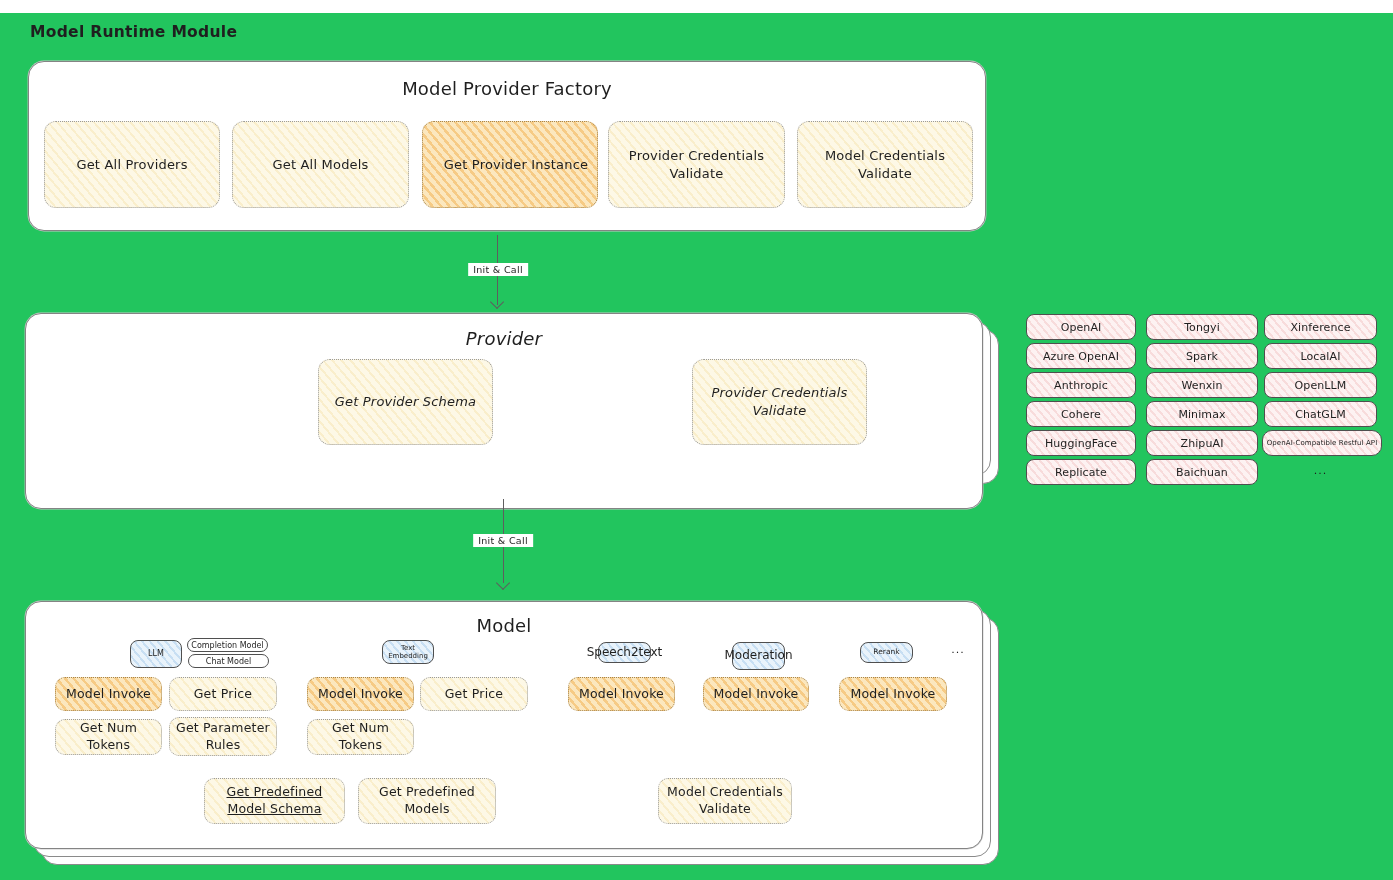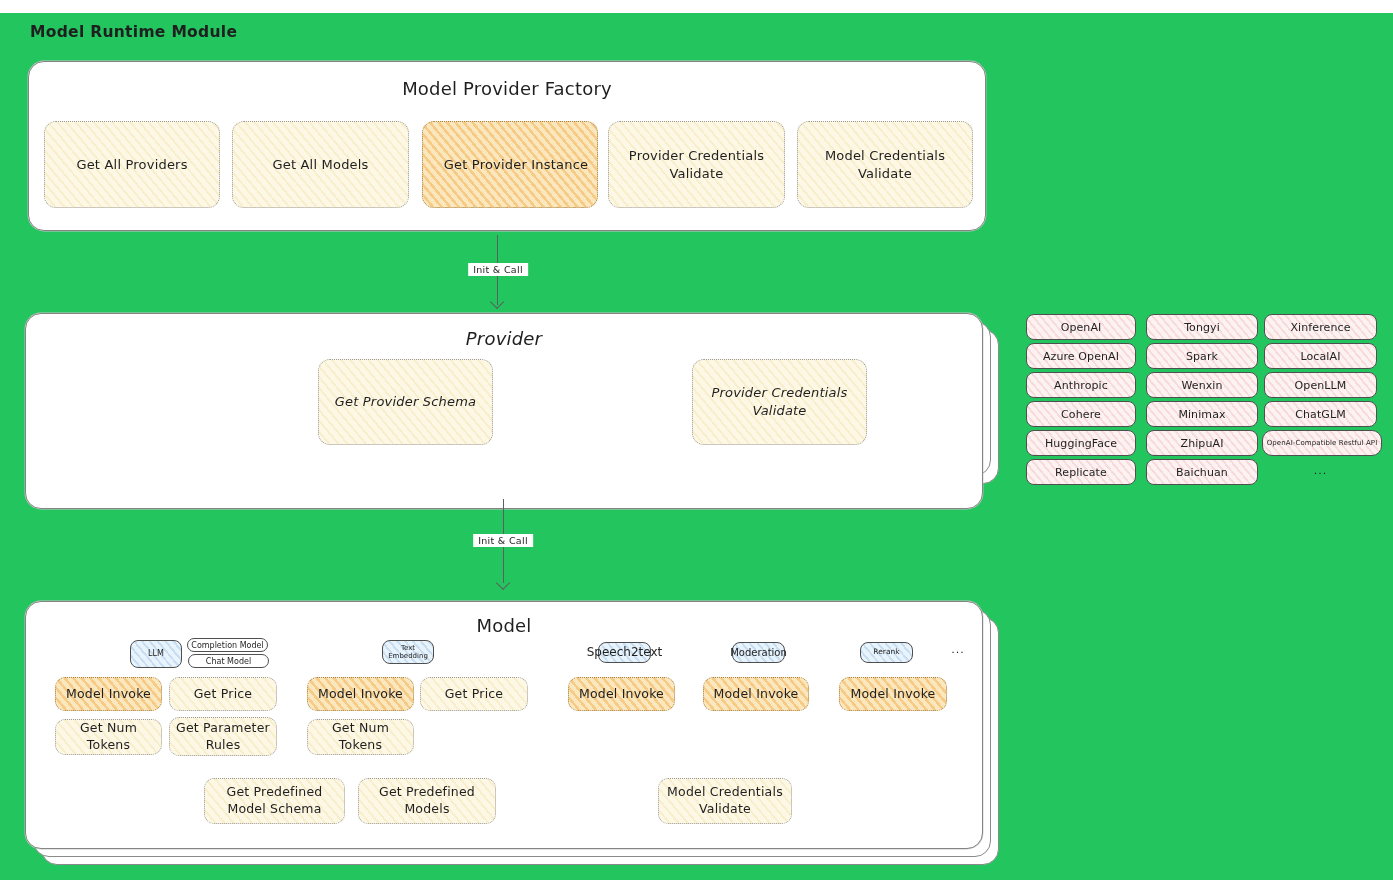--- a/index.html
+++ b/index.html
@@ -139,34 +139,34 @@
   <div class="abs stack-layer" style="left:41px;top:604px;width:958px;height:248px;"></div>
   <div class="abs stack-layer" style="left:33px;top:596px;width:958px;height:248px;"></div>
   <div class="abs bigbox" style="left:25px;top:588px;width:958px;height:248px;">
     <div class="boxtitle" style="top:13px;">Model</div>
 
     <div class="tag" style="left:104px;top:38px;width:52px;height:28px;">LLM</div>
     <div class="wtag" style="left:161px;top:36px;width:81px;height:14px;">Completion Model</div>
     <div class="wtag" style="left:162px;top:52px;width:81px;height:14px;">Chat Model</div>
     <div class="tag" style="left:356px;top:38px;width:52px;height:24px;font-size:7px;padding:1px;">Text Embedding</div>
     <div class="tag" style="left:572px;top:40px;width:53px;height:21px;font-size:12px;">Speech2text</div>
-    <div class="tag" style="left:706px;top:40px;width:53px;height:21px;font-size:10px;">Moderation</div>
+    <div class="tag" style="left:706px;top:40px;width:53px;height:28px;font-size:12px;">Moderation</div>
     <div class="tag" style="left:834px;top:40px;width:53px;height:21px;font-size:7.5px;">Rerank</div>
     <div class="ellipsis" style="left:920px;top:41px;width:24px;">...</div>
 
     <div class="btn btn-sm hot" style="left:29px;top:75px;width:107px;height:34px;">Model Invoke</div>
     <div class="btn btn-sm cream" style="left:143px;top:75px;width:108px;height:34px;">Get Price</div>
     <div class="btn btn-sm hot" style="left:281px;top:75px;width:107px;height:34px;">Model Invoke</div>
     <div class="btn btn-sm cream" style="left:394px;top:75px;width:108px;height:34px;">Get Price</div>
     <div class="btn btn-sm hot" style="left:542px;top:75px;width:107px;height:34px;">Model Invoke</div>
     <div class="btn btn-sm hot" style="left:677px;top:75px;width:106px;height:34px;">Model Invoke</div>
     <div class="btn btn-sm hot" style="left:813px;top:75px;width:108px;height:34px;">Model Invoke</div>
 
     <div class="btn btn-sm cream" style="left:29px;top:117px;width:107px;height:36px;">Get Num Tokens</div>
     <div class="btn btn-sm cream" style="left:143px;top:115px;width:108px;height:39px;">Get Parameter Rules</div>
     <div class="btn btn-sm cream" style="left:281px;top:117px;width:107px;height:36px;">Get Num Tokens</div>
 
-    <div class="btn btn-sm cream" style="left:178px;top:176px;width:141px;height:46px;">Get Predefined Model Schema</div>
+    <div class="btn btn-sm cream" style="left:178px;top:176px;width:141px;height:46px;text-decoration:underline;">Get Predefined Model Schema</div>
     <div class="btn btn-sm cream" style="left:332px;top:176px;width:138px;height:46px;">Get Predefined Models</div>
     <div class="btn btn-sm cream" style="left:632px;top:176px;width:134px;height:46px;">Model Credentials Validate</div>
   </div>
 
 </div>
 
 </body></html>

